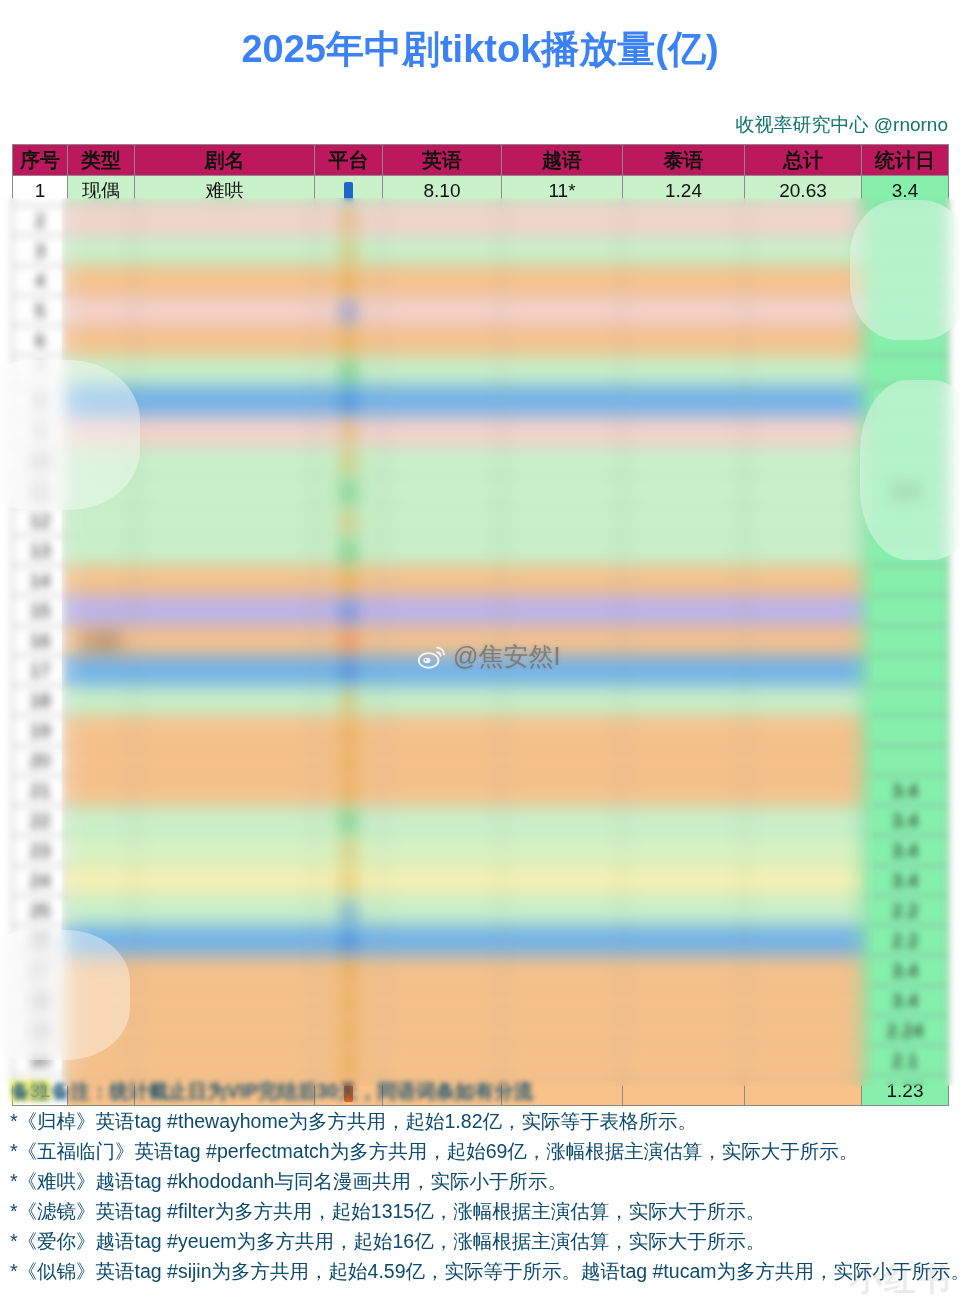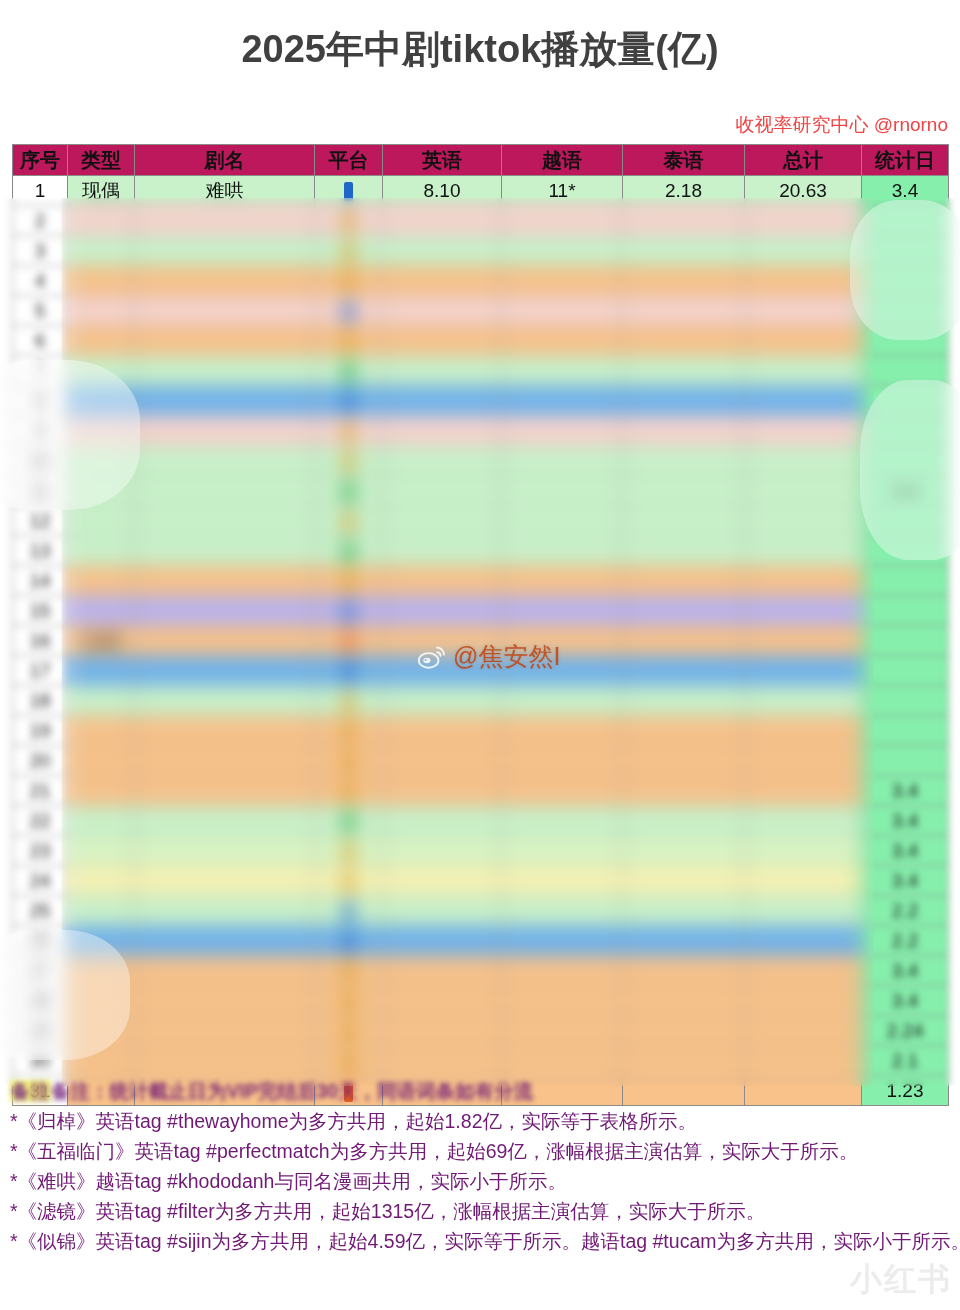--- a/index.html
+++ b/index.html
@@ -21,32 +21,32 @@
   
   .page-title {
     position: absolute;
     top: 24px;
     left: 0;
     width: 960px;
     text-align: center;
     font-size: 38px;
     font-weight: 700;
     letter-spacing: 0px;
-    color: #404040;
+    color: #3b82f6;
     white-space: nowrap;
   }
 
   
   .attribution {
     position: absolute;
     top: 112px;
     right: 12px;
     font-size: 19px;
     font-weight: 500;
-    color: #ef4444;
+    color: #0f766e;
     white-space: nowrap;
   }
 
   
   .table-wrap {
     position: absolute;
     top: 144px;
     left: 12px;
     width: 936px;
   }
@@ -159,21 +159,21 @@
     top: 640px;
     display: flex;
     align-items: center;
     gap: 7px;
     opacity: 0.85;
     pointer-events: none;
   }
   .weibo-watermark .wm-text {
     font-size: 25px;
     font-weight: 500;
-    color: #c2410c;
+    color: #737373;
     text-shadow: 0 0 3px rgba(120,120,120,0.45);
     white-space: nowrap;
   }
   .weibo-logo { width: 28px; height: 24px; }
 
   .corner-watermark {
     position: absolute;
     right: 8px;
     bottom: 8px;
     font-size: 32px;
@@ -187,21 +187,21 @@
   
   .notes {
     position: absolute;
     left: 10px;
     top: 1076px;
     width: 940px;
   }
   .note-line {
     font-size: 19.5px;
     line-height: 30px;
-    color: #701a75;
+    color: #0c4a6e;
     white-space: nowrap;
   }
   .note-line.masked {
     position: relative;
     font-weight: 700;
     filter: blur(2.6px);
     opacity: 0.9;
   }
   .note-highlight {
     background: #f3f36a;
@@ -242,21 +242,21 @@
       </tr>
     </thead>
     <tbody id="table-body">
         <tr>
           <td class="bg-white">1</td>
           <td class="bg-green">现偶</td>
           <td class="bg-green">难哄</td>
           <td class="bg-green"><span class="plat-chip plat-youku"></span></td>
           <td class="bg-green">8.10</td>
           <td class="bg-green bold-cell">11*</td>
-          <td class="bg-green">2.18</td>
+          <td class="bg-green">1.24</td>
           <td class="bg-green">20.63</td>
           <td class="date-cell">3.4</td>
         </tr>
         <tr>
           <td class="bg-white">2</td>
           <td class="bg-pink"></td>
           <td class="bg-pink"></td>
           <td class="bg-pink"><span class="plat-chip plat-tencent"></span></td>
           <td class="bg-pink"></td>
           <td class="bg-pink bold-cell"></td>
@@ -610,15 +610,16 @@
 
 <div class="notes">
   <div class="note-line masked">
     <span class="note-highlight">备注</span><span>备注：统计截止日为VIP完结后30天，同语词条如有分流</span>
   </div>
   <div id="notes-list">
       <div class="note-line">*《归棹》英语tag #thewayhome为多方共用，起始1.82亿，实际等于表格所示。</div>
       <div class="note-line">*《五福临门》英语tag #perfectmatch为多方共用，起始69亿，涨幅根据主演估算，实际大于所示。</div>
       <div class="note-line">*《难哄》越语tag #khododanh与同名漫画共用，实际小于所示。</div>
       <div class="note-line">*《滤镜》英语tag #filter为多方共用，起始1315亿，涨幅根据主演估算，实际大于所示。</div>
+      <div class="note-line">*《爱你》越语tag #yeuem为多方共用，起始16亿，涨幅根据主演估算，实际大于所示。</div>
       <div class="note-line">*《似锦》英语tag #sijin为多方共用，起始4.59亿，实际等于所示。越语tag #tucam为多方共用，实际小于所示。</div>
     </div>
 </div>
 
 </body></html>

